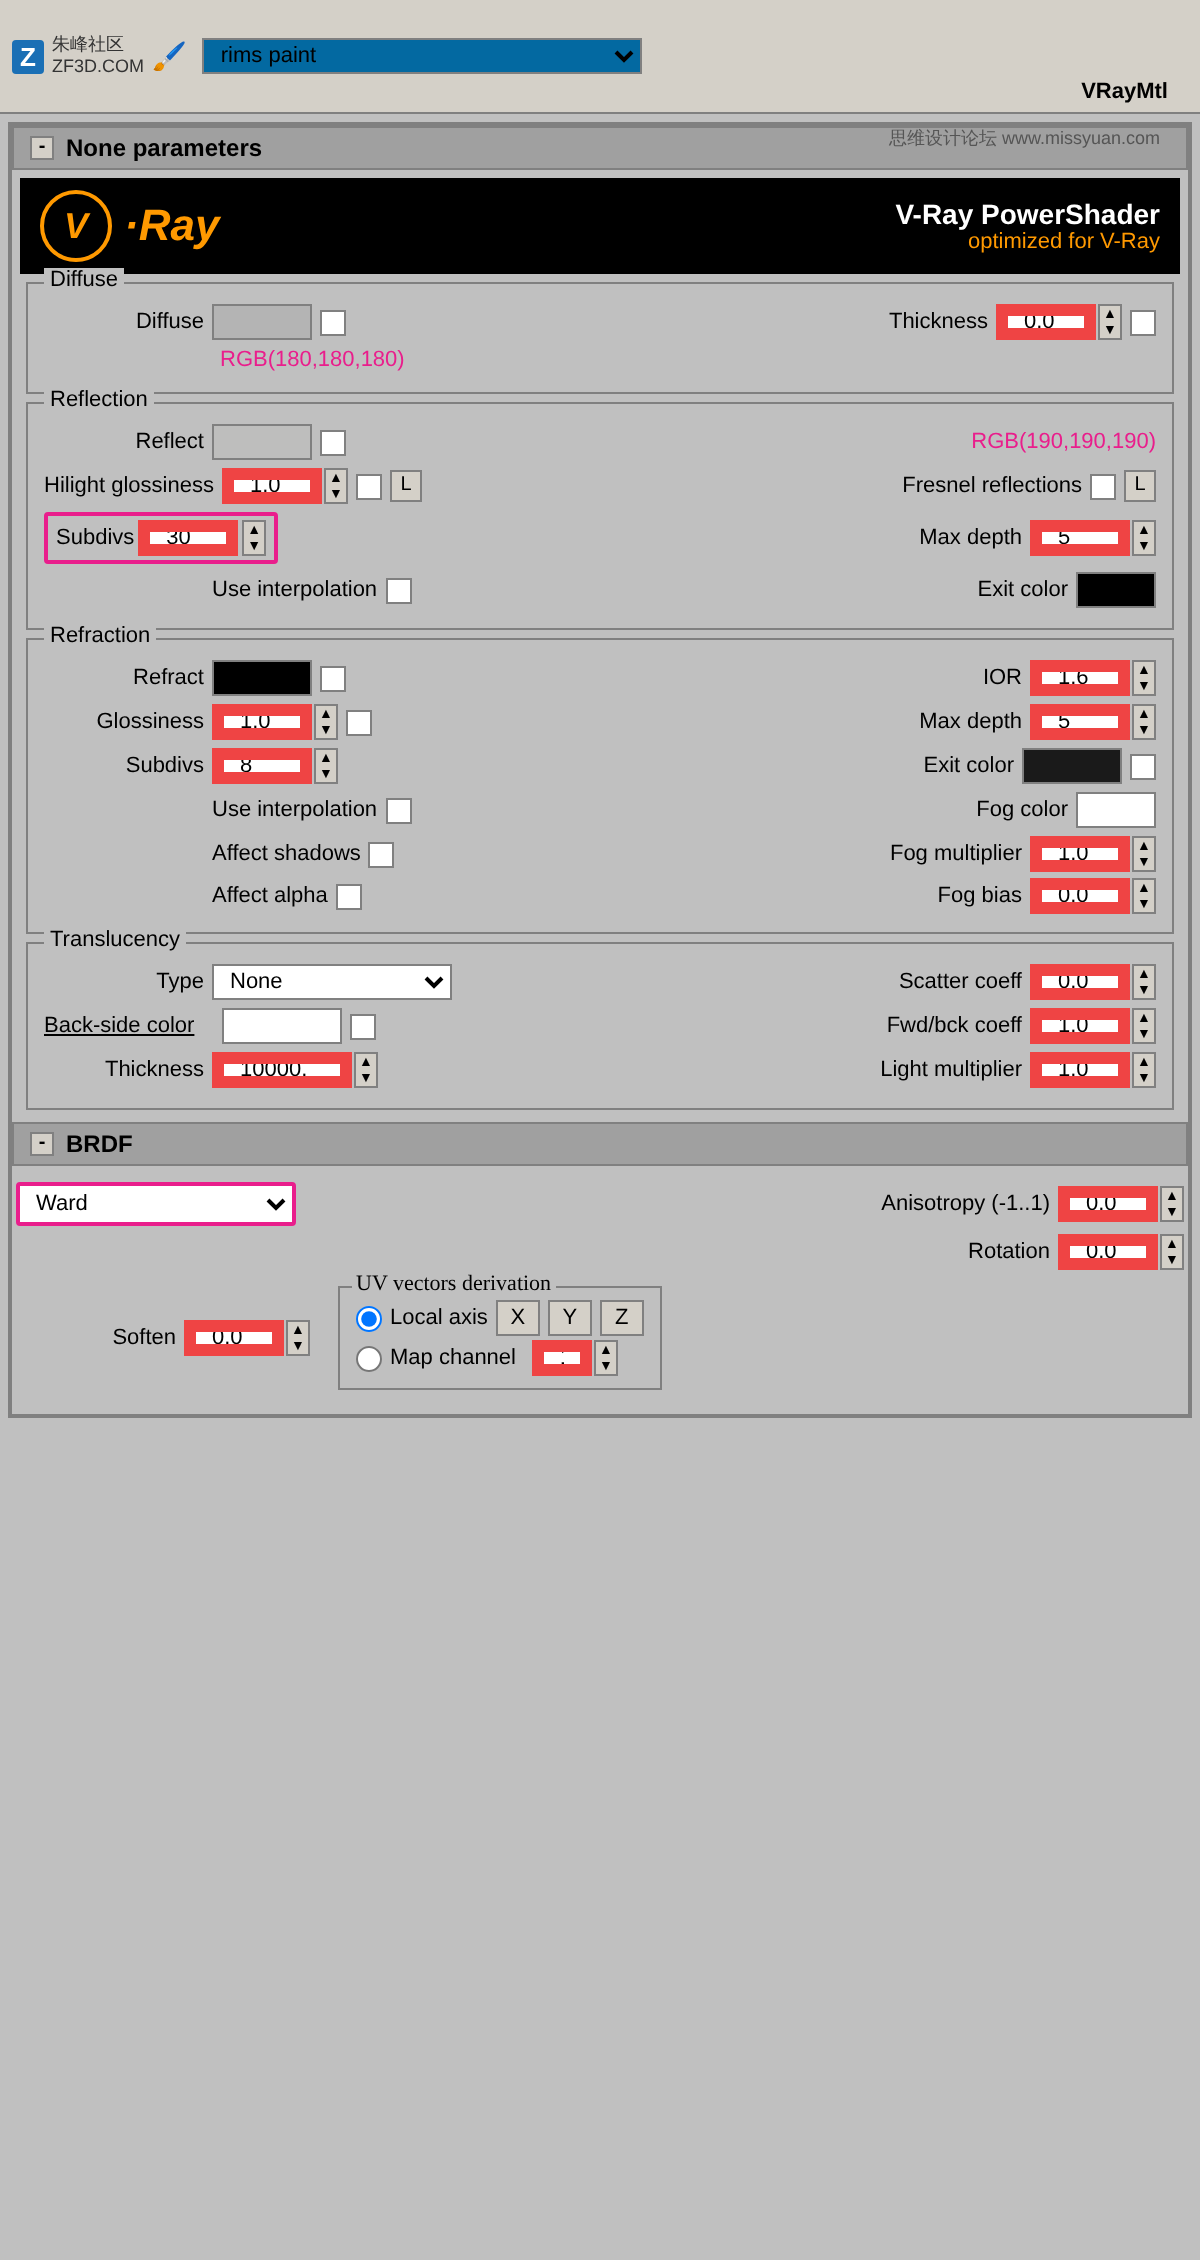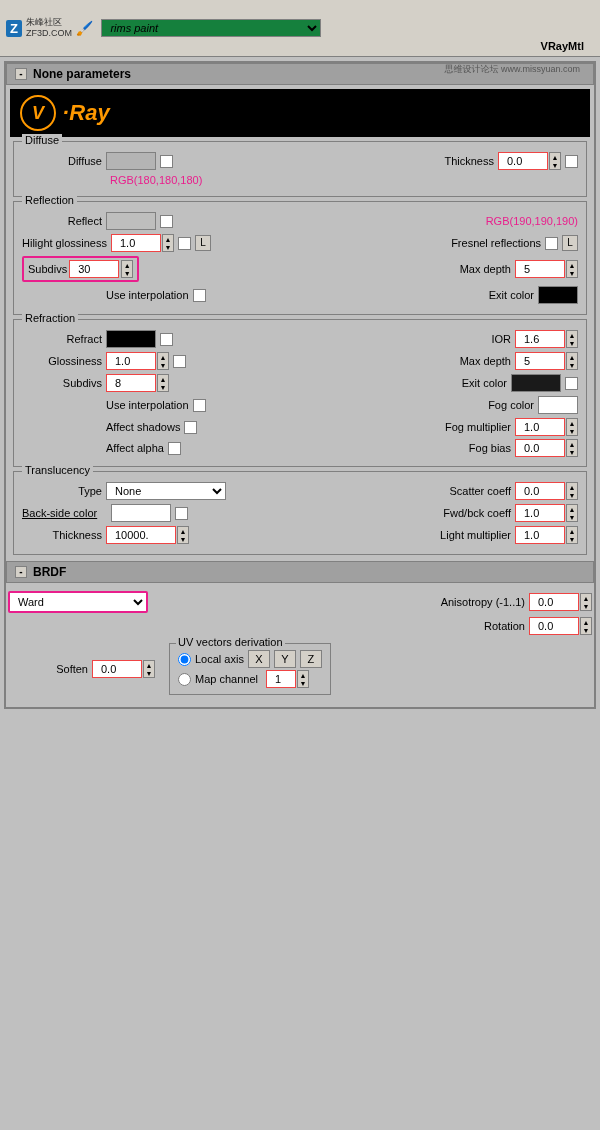--- a/index.html
+++ b/index.html
@@ -33,27 +33,26 @@
       font-size: 13px;
       padding: 1px 4px;
       border-radius: 2px;
     }
     .logo-text {
       font-size: 9px;
       color: #333;
       line-height: 1.2;
     }
     .dropdown-select {
-      background: #15803d;
+      background: #0369a1;
       border: 1px solid #808080;
       padding: 1px 4px;
       font-size: 11px;
       flex: 1;
       max-width: 220px;
-      font-style: italic;
     }
     .material-label {
       font-size: 11px;
       font-weight: bold;
       color: #000;
       margin-left: auto;
       padding-right: 10px;
       margin-top: 36px;
     }
 
@@ -166,21 +165,21 @@
     }
     .row-label {
       min-width: 80px;
       text-align: right;
       font-size: 11px;
     }
 
     
     .num-input {
       background: #fff;
-      border: 1px solid #ef4444;
+      border: 6px solid #ef4444;
       width: 50px;
       height: 18px;
       padding: 1px 8px;
       font-size: 11px;
     }
     .num-input-wide {
       width: 70px;
     }
     .spinner {
       display: flex;
@@ -295,20 +294,21 @@
       margin: 4px 0 4px 8px;
       position: relative;
     }
     .uv-group-title {
       position: absolute;
       top: -8px;
       left: 6px;
       background: #c0c0c0;
       padding: 0 2px;
       font-size: 11px;
+      font-family: Liberation Serif, serif;
     }
 
     
     .xyz-btn {
       background: #d4d0c8;
       border: 1px solid #808080;
       width: 22px;
       height: 18px;
       font-size: 11px;
       text-align: center;
@@ -369,20 +369,24 @@
       <span class="section-minus">-</span>
       <span class="section-label">None parameters</span>
     </div>
 
     <div class="vray-banner">
       <div class="vray-logo">
         <div class="vray-circle">
           <span class="vray-v">V</span>
         </div>
         <span class="vray-text">·Ray</span>
+      </div>
+      <div class="vray-subtitle">
+        <div class="line1">V-Ray PowerShader</div>
+        <div class="line2">optimized for V-Ray</div>
       </div>
     </div>
 
     <div class="group-box">
       <span class="group-box-title">Diffuse</span>
       <div class="row">
         <span class="row-label">Diffuse</span>
         <div class="color-swatch color-swatch-dark"></div>
         <div class="small-checkbox"></div>
         <span style="flex:1;"></span>

